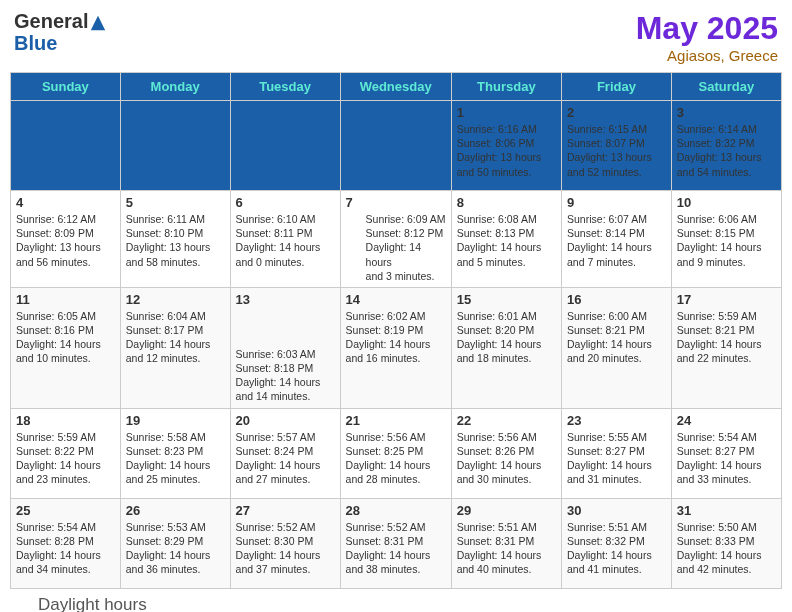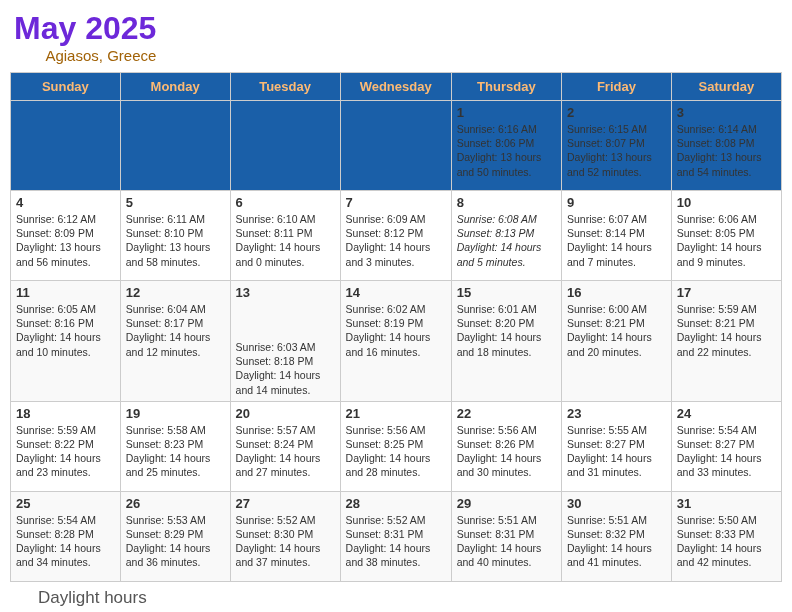--- a/index.html
+++ b/index.html
@@ -38,21 +38,21 @@
       font-size: 15px;
       color: #a16207;
     }
     table {
       width: 100%;
       border-collapse: collapse;
       font-size: 11px;
     }
     .day-header {
       background-color: #1a5fa8;
-      color: #fdba74;
+      color: #5eead4;
       text-align: center;
       padding: 6px 2px;
       font-size: 13px;
       font-weight: bold;
       border: 1px solid #ccc;
     }
     td {
       border: 1px solid #ccc;
       vertical-align: top;
       padding: 4px 5px;
@@ -87,20 +87,30 @@
       font-size: 17px;
       color: #555;
       padding-left: 4px;
       margin-left: 24px;
     }
   </style>
 </head>
 <body>
 
 <div class="header">
+  <div class="logo">
+    <div>
+      <div style="font-size:20px;font-weight:bold;line-height:1.1;">
+        <span style="color:#333;">General</span><svg class="logo-icon" viewBox="0 0 20 20" style="display:inline-block;vertical-align:middle;margin-left:1px;">
+            <polygon points="2,18 10,2 18,18" fill="#1a5fa8"></polygon>
+          </svg>
+      </div>
+      <div style="font-size:20px;font-weight:bold;color:#1a5fa8;line-height:1.1;">Blue</div>
+    </div>
+  </div>
   <div class="title-block">
     <div class="month-title">May 2025</div>
     <div class="location">Agiasos, Greece</div>
   </div>
 </div>
 
 <table>
   <thead>
     <tr id="header-row">
     <th class="day-header">Sunday</th>
@@ -128,21 +138,21 @@
         <td class="filled">
           <span class="day-number">2</span>
           <div class="cell-text" style="white-space: pre-line;">Sunrise: 6:15 AM
 Sunset: 8:07 PM
 Daylight: 13 hours
 and 52 minutes.</div>
         </td>
         <td class="filled">
           <span class="day-number">3</span>
           <div class="cell-text" style="white-space: pre-line;">Sunrise: 6:14 AM
-Sunset: 8:08 PM
+Sunset: 8:32 PM
 Daylight: 13 hours
 and 54 minutes.</div>
         </td>
       </tr>
       <tr>
         <td class="filled">
           <span class="day-number">4</span>
           <div class="cell-text" style="white-space: pre-line;">Sunrise: 6:12 AM
 Sunset: 8:09 PM
 Daylight: 13 hours
@@ -157,43 +167,43 @@
         </td>
         <td class="filled">
           <span class="day-number">6</span>
           <div class="cell-text" style="white-space: pre-line;">Sunrise: 6:10 AM
 Sunset: 8:11 PM
 Daylight: 14 hours
 and 0 minutes.</div>
         </td>
         <td class="filled">
           <span class="day-number">7</span>
-          <div class="cell-text" style="white-space: pre-line;">Sunrise: 6:09 AM
+          <div class="cell-text" style="white-space: pre-line; margin-left: 20px;">Sunrise: 6:09 AM
 Sunset: 8:12 PM
 Daylight: 14 hours
 and 3 minutes.</div>
         </td>
         <td class="filled">
           <span class="day-number">8</span>
-          <div class="cell-text" style="white-space: pre-line; font-style: italic;">Sunrise: 6:08 AM
+          <div class="cell-text" style="white-space: pre-line;">Sunrise: 6:08 AM
 Sunset: 8:13 PM
 Daylight: 14 hours
 and 5 minutes.</div>
         </td>
         <td class="filled">
           <span class="day-number">9</span>
           <div class="cell-text" style="white-space: pre-line;">Sunrise: 6:07 AM
 Sunset: 8:14 PM
 Daylight: 14 hours
 and 7 minutes.</div>
         </td>
         <td class="filled">
           <span class="day-number">10</span>
           <div class="cell-text" style="white-space: pre-line;">Sunrise: 6:06 AM
-Sunset: 8:05 PM
+Sunset: 8:15 PM
 Daylight: 14 hours
 and 9 minutes.</div>
         </td>
       </tr>
       <tr>
         <td class="filled">
           <span class="day-number">11</span>
           <div class="cell-text" style="white-space: pre-line;">Sunrise: 6:05 AM
 Sunset: 8:16 PM
 Daylight: 14 hours

